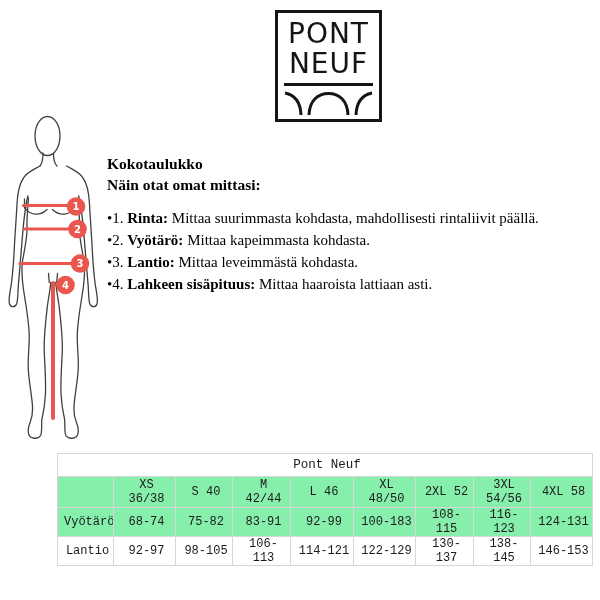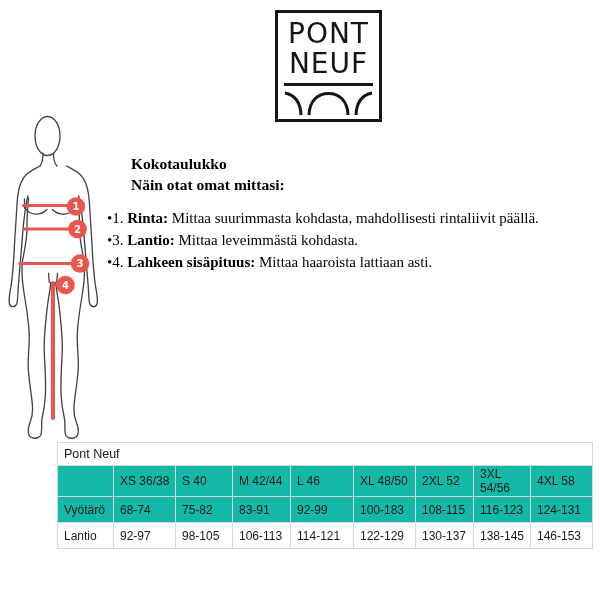--- a/index.html
+++ b/index.html
@@ -24,40 +24,40 @@
   
   .figure { position:absolute; left:2px; top:112px; }
   .figure text {
     font-family:"DejaVu Sans", sans-serif; font-size:10px; font-weight:bold;
     fill:#ffffff; text-anchor:middle;
   }
 
   
   .instructions { position:absolute; left:107px; top:153px; width:488px; }
   .instructions .title,
-  .instructions .subtitle { font-weight:bold; font-size:15.5px; line-height:21px;margin-left:24px; }
+  .instructions .subtitle { font-weight:bold; font-size:15.5px; line-height:21px; }
   .instructions .items { margin-top:12px; }
   .instructions .item { font-size:15px; line-height:22px; }
   .instructions .item b { font-weight:bold;margin-top:9px; }
   .instructions .note { margin-top:24px; font-size:15px; line-height:21px; white-space:nowrap; }
 
   
   .size-table {
-    position:absolute; left:57px; top:442px; width:535px;
+    position:absolute; left:57px; top:453px; width:535px;
     border-collapse:collapse; table-layout:fixed;
-    font-family:Liberation Sans, sans-serif; color:#1a1a1a;
+    font-family:Liberation Mono, monospace; color:#1a1a1a;text-align:center;
   }
   .size-table td {
     border:1px solid #d7d7d7; font-size:12px; line-height:14px;
     padding:0 2px 0 6px; vertical-align:middle; overflow:hidden;
   }
   .size-table .title-row td { height:22px; font-size:12.5px; }
   .size-table .head-row td { height:30px; }
   .size-table .data-row td { height:25px; }
-  .size-table .shaded td { background:#14b8a6; }
+  .size-table .shaded td { background:#86efac; }
 
   .partial-row {
     position:absolute; left:57px; top:596px; width:432px; height:4px;
     border-top:1px solid #dddddd; border-left:1px solid #dddddd;
   }
 </style>
 </head>
 <body>
 
 <div class="canvas">
@@ -131,20 +131,21 @@
       <circle cx="63.5" cy="173" r="9.3" fill="#ea564e"></circle>
       <text x="63.5" y="176.5">4</text>
     </g>
   </svg>
 
   <div class="instructions">
     <div class="title">Kokotaulukko</div>
     <div class="subtitle">Näin otat omat mittasi:</div>
     <div class="items">
       <div class="item"><span>•1.</span> <b>Rinta:</b> <span>Mittaa suurimmasta kohdasta, mahdollisesti rintaliivit päällä.</span></div>
+      <div class="item"><span>•2.</span> <b>Vyötärö:</b> <span>Mittaa kapeimmasta kohdasta.</span></div>
       <div class="item"><span>•3.</span> <b>Lantio:</b> <span>Mittaa leveimmästä kohdasta.</span></div>
       <div class="item"><span>•4.</span> <b>Lahkeen sisäpituus:</b> <span>Mittaa haaroista lattiaan asti.</span></div>
     </div>
   </div>
 
   <table class="size-table">
     <colgroup>
       <col style="width:56px">
         <col style="width:62px">
         <col style="width:57px">

